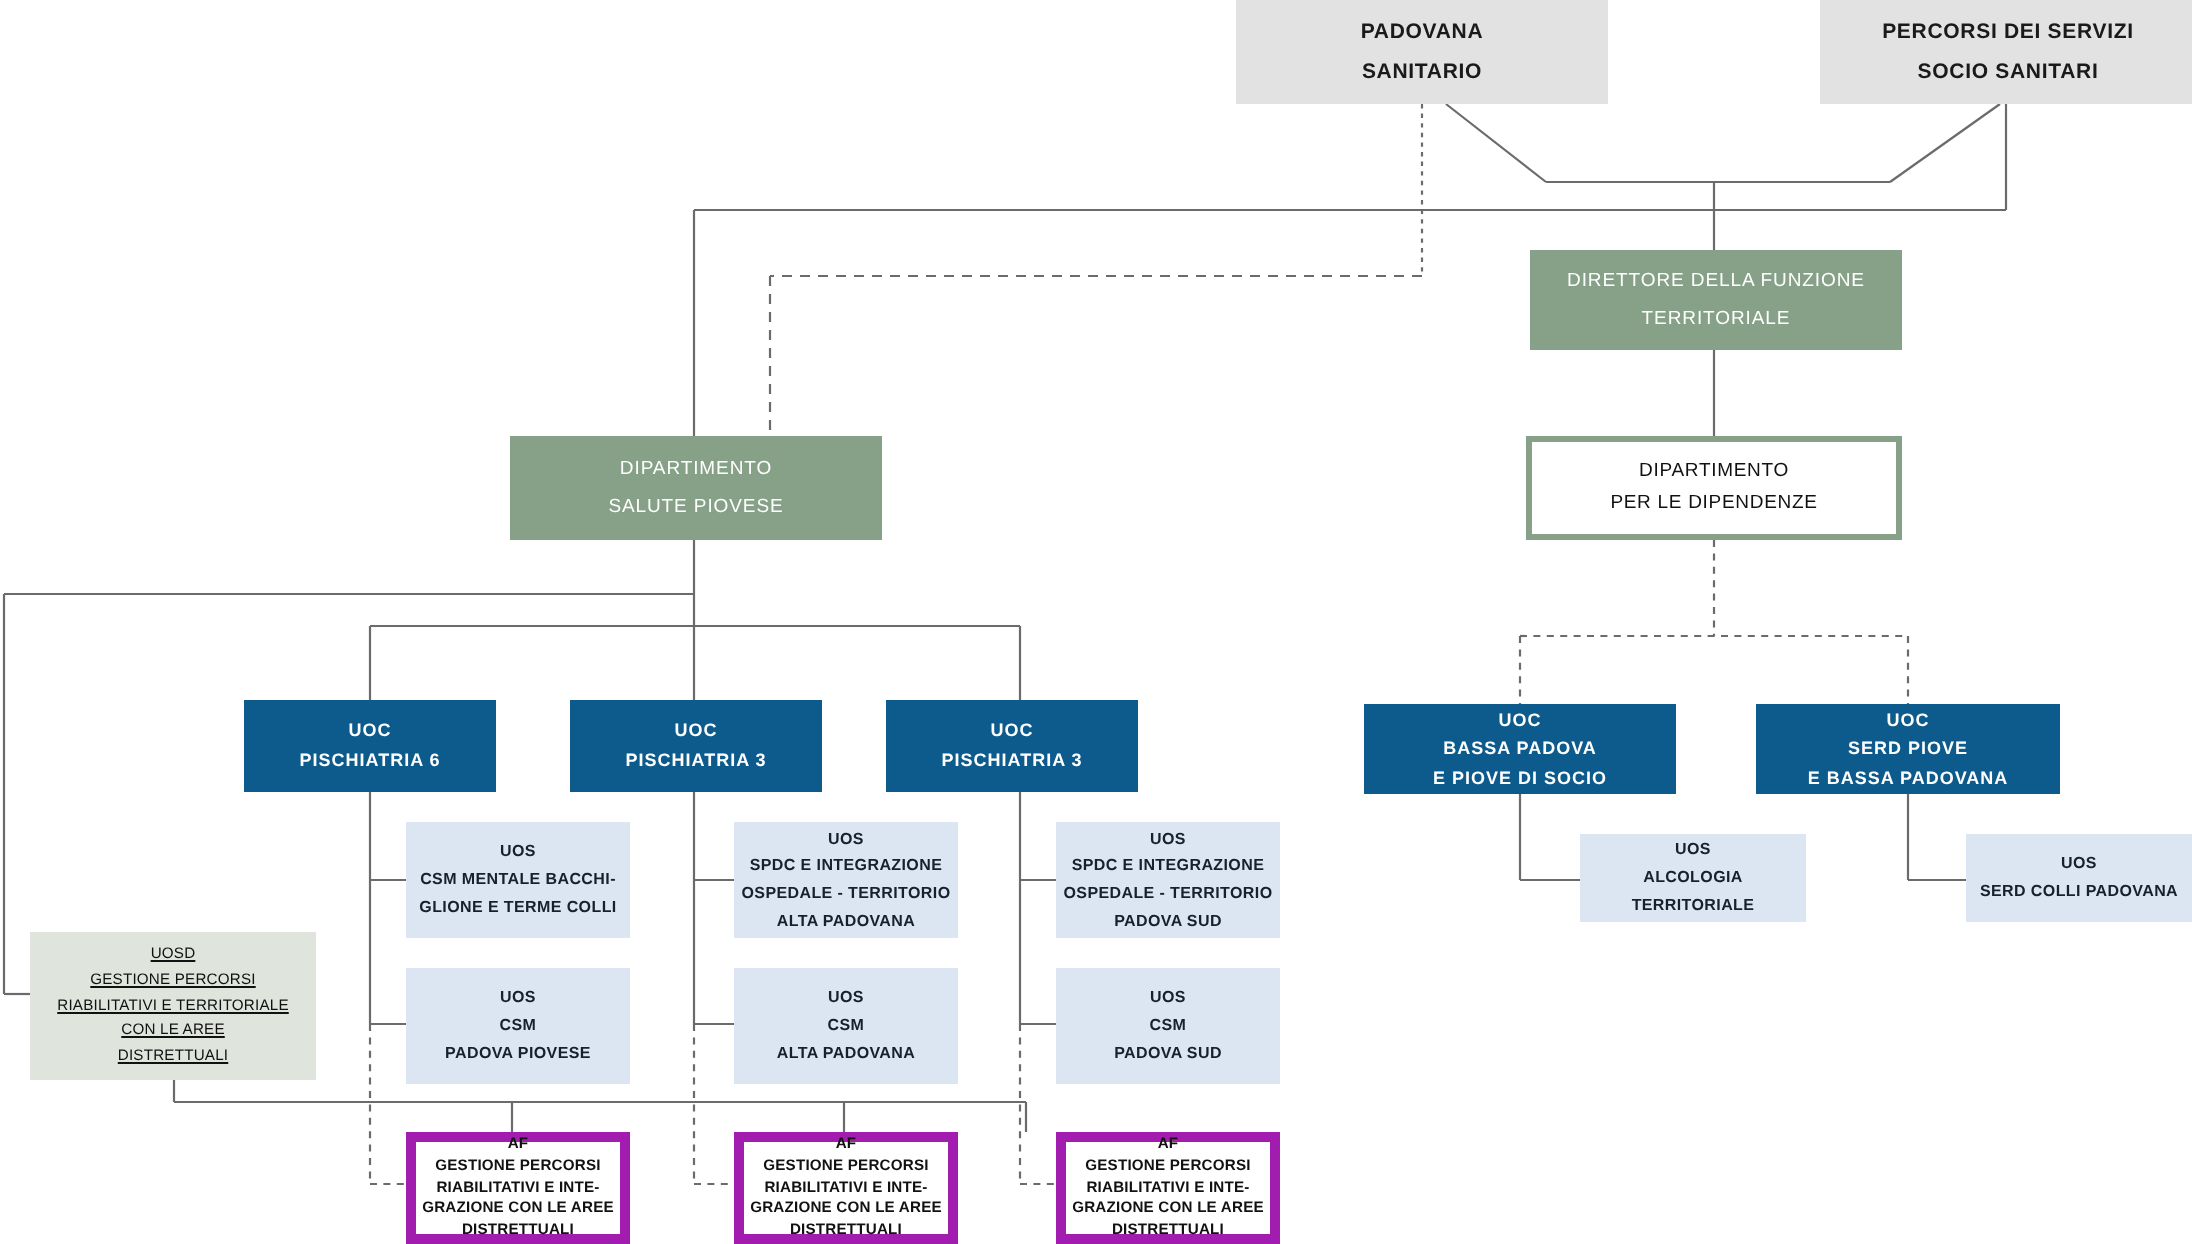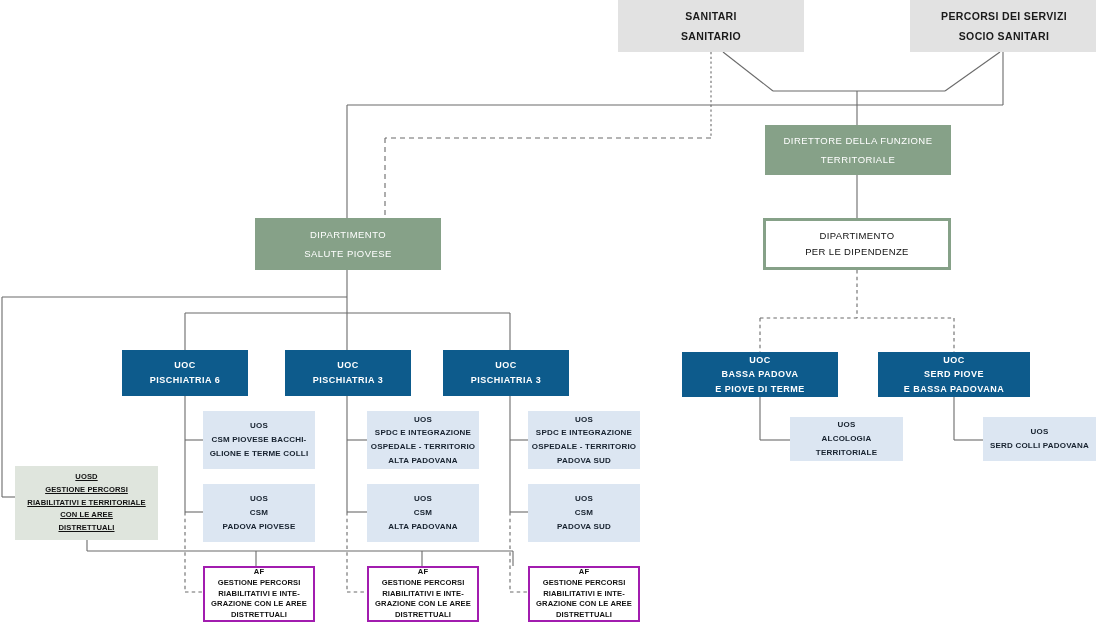--- a/index.html
+++ b/index.html
@@ -85,29 +85,29 @@
     font-weight:bold;
     letter-spacing:.2px;
   }
   .n-lblue .ln{line-height:1.72;}
 
   
   .n-pale{
     background:#dfe5dd;
     color:#111111;
     font-size:7.6px;
-    font-weight:bold;
+    font-weight:normal;
     letter-spacing:.1px;
   }
   .n-pale .ln{line-height:1.7;text-decoration:underline;}
 
   
   .n-white{
     background:#ffffff;
-    border:2px solid #a21caf;
+    border:5px solid #a21caf;
     color:#111111;
     font-size:7.6px;
     font-weight:bold;
     letter-spacing:.1px;
   }
   .n-white .ln{line-height:1.42;}
 </style>
 </head>
 <body>
 
@@ -174,21 +174,21 @@
       <path d="M 954 318 L 954 352" stroke-dasharray="3.5 3.2"></path>
 
       <path d="M 760 397 L 760 440"></path>
       <path d="M 760 440 L 790 440"></path>
       <path d="M 954 397 L 954 440"></path>
       <path d="M 954 440 L 983 440"></path>
     </g>
   </svg>
 
   <div class="node n-grey" style="left:618px;top:0px;width:186px;height:52px;">
-    <span class="ln">SANITARI</span>
+    <span class="ln">PADOVANA</span>
     <span class="ln">SANITARIO</span>
   </div>
 
   <div class="node n-grey" style="left:910px;top:0px;width:188px;height:52px;">
     <span class="ln">PERCORSI DEI SERVIZI</span>
     <span class="ln">SOCIO SANITARI</span>
   </div>
 
   <div class="node n-green" style="left:765px;top:125px;width:186px;height:50px;">
     <span class="ln">DIRETTORE DELLA FUNZIONE</span>
@@ -216,32 +216,32 @@
   </div>
 
   <div class="node n-blue" style="left:443px;top:350px;width:126px;height:46px;">
     <span class="ln">UOC</span>
     <span class="ln">PISCHIATRIA 3</span>
   </div>
 
   <div class="node n-blue" style="left:682px;top:352px;width:156px;height:45px;">
     <span class="ln">UOC</span>
     <span class="ln">BASSA PADOVA</span>
-    <span class="ln">E PIOVE DI TERME</span>
+    <span class="ln">E PIOVE DI SOCIO</span>
   </div>
 
   <div class="node n-blue" style="left:878px;top:352px;width:152px;height:45px;">
     <span class="ln">UOC</span>
     <span class="ln">SERD PIOVE</span>
     <span class="ln">E BASSA PADOVANA</span>
   </div>
 
   <div class="node n-lblue" style="left:203px;top:411px;width:112px;height:58px;">
     <span class="ln">UOS</span>
-    <span class="ln">CSM PIOVESE BACCHI-</span>
+    <span class="ln">CSM MENTALE BACCHI-</span>
     <span class="ln">GLIONE E TERME COLLI</span>
   </div>
 
   <div class="node n-lblue" style="left:367px;top:411px;width:112px;height:58px;">
     <span class="ln">UOS</span>
     <span class="ln">SPDC E INTEGRAZIONE</span>
     <span class="ln">OSPEDALE - TERRITORIO</span>
     <span class="ln">ALTA PADOVANA</span>
   </div>
 

